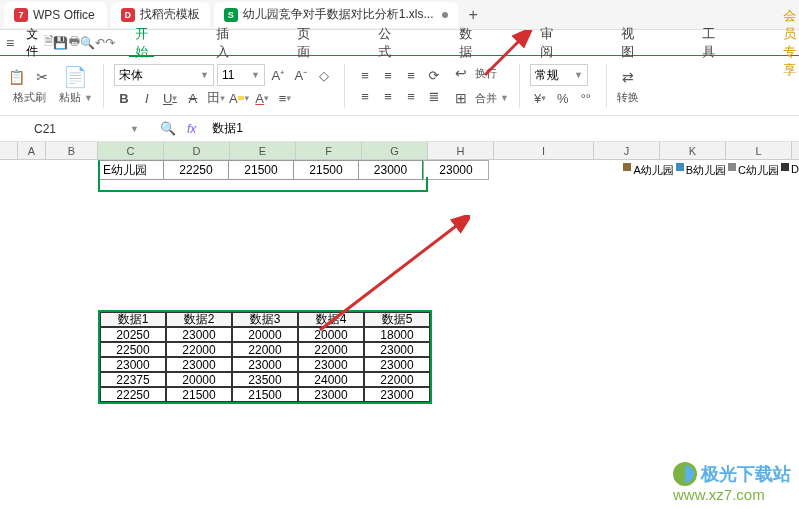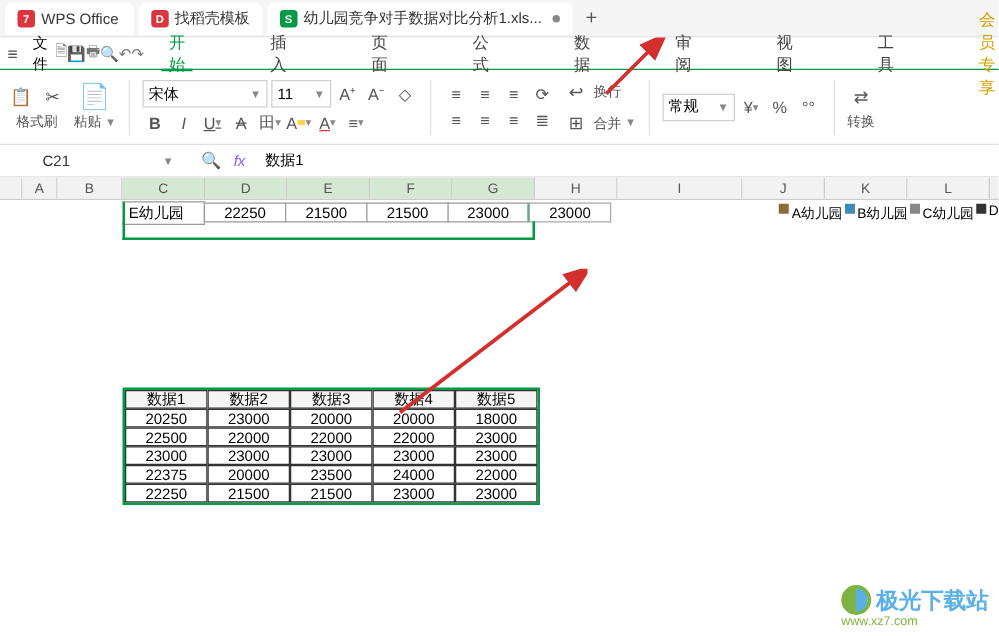--- a/index.html
+++ b/index.html
@@ -39,35 +39,35 @@
 .color-chip { width:14px; height:4px; }
 .name-fx { height:26px; display:flex; align-items:center; border-bottom:1px solid #e0e0e0; padding-left:30px; }
 .name-box { width:100px; border:none; font-size:12px; padding:2px 4px; color:#333; }
 .fx-sym { font-style:italic; font-size:12px; color:#8b5cf6; padding:0 8px; }
 .fx-content { font-size:12px; padding-left:8px; }
 .grid-area { position:relative; height:360px; overflow:hidden; }
 .col-headers { display:flex; height:18px; border-bottom:1px solid #ccc; background:#f0f0f0; }
 .ch { border-right:1px solid #ccc; display:flex; align-items:center; justify-content:center; font-size:11px; color:#555; background:#f2f2f2; }
 .ch.sel-col { background:#d4e8d4; }
 .grid-body { position:relative; background:#fff; height:340px; }
-.over-row { position:absolute; display:flex; height:20px;align-items:center; }
+.over-row { position:absolute; display:flex; height:20px; }
 .over-cell { border:1px solid #999; display:flex; align-items:center; justify-content:center; font-size:12px; background:#fff; margin-right:-1px; }
 .over-cell.green-l { border-left:2px solid #009944; }
 .over-cell.green-r { border-right:2px solid #009944; }
 .legend { position:absolute; right:0; top:3px; display:flex; gap:2px; font-size:11px; }
 .lg-chip { width:8px; height:8px; }
 .data-table { position:absolute; left:98px; top:150px; border:2px solid #009944; background:#fff; }
 .dt-row { display:flex; }
 .dt-cell { width:66px; height:15px; border:0.5px solid #333; display:flex; align-items:center; justify-content:center; font-size:12px; }
 .dt-head { background:#f5f5f5; }
 .arrow1 { position:absolute; left:480px; top:30px; width:60px; height:50px; pointer-events:none; }
 .arrow2 { position:absolute; left:310px; top:215px; width:160px; height:120px; pointer-events:none; }
 .watermark { position:absolute; right:8px; bottom:6px; }
 .wm-title { font-size:18px; color:#5bb0e8; font-weight:bold; display:flex; align-items:center; justify-content:flex-end; gap:4px; }
-.wm-url { font-size:10px; color:#7cb342; }
+.wm-url { font-size:15px; color:#7cb342; }
 .wm-logo { width:24px; height:24px; border-radius:50%; border:3px solid #7cb342; background:conic-gradient(#5bb0e8 0 180deg,#7cb342 180deg 360deg); }
 </style>
 </head>
 <body>
 
 <div class="tabs-bar">
   <div class="app-tab wps">
     <span class="logo-square" style="background:#d9363e">7</span>
     <span>WPS Office</span>
   </div>
@@ -173,21 +173,21 @@
       <span class="tb-icon">↩</span>
       <span class="tb-label">换行</span>
     </div>
     <div class="flex-row">
       <span class="tb-icon">⊞</span>
       <span class="tb-label">合并</span>
       <span class="dd">▼</span>
     </div>
   </div>
   <div class="sep"></div>
-  <div style="display:flex;flex-direction:row;gap:3px">
+  <div style="display:flex;flex-direction:column;gap:3px">
     <div class="sel" style="width:58px">
       <span>常规</span>
       <span class="dd">▼</span>
     </div>
     <div class="flex-row">
       <span class="fmt-btn">¥<span class="dd">▾</span></span>
       <span class="fmt-btn">%</span>
       <span class="fmt-btn">°°</span>
     </div>
   </div>

